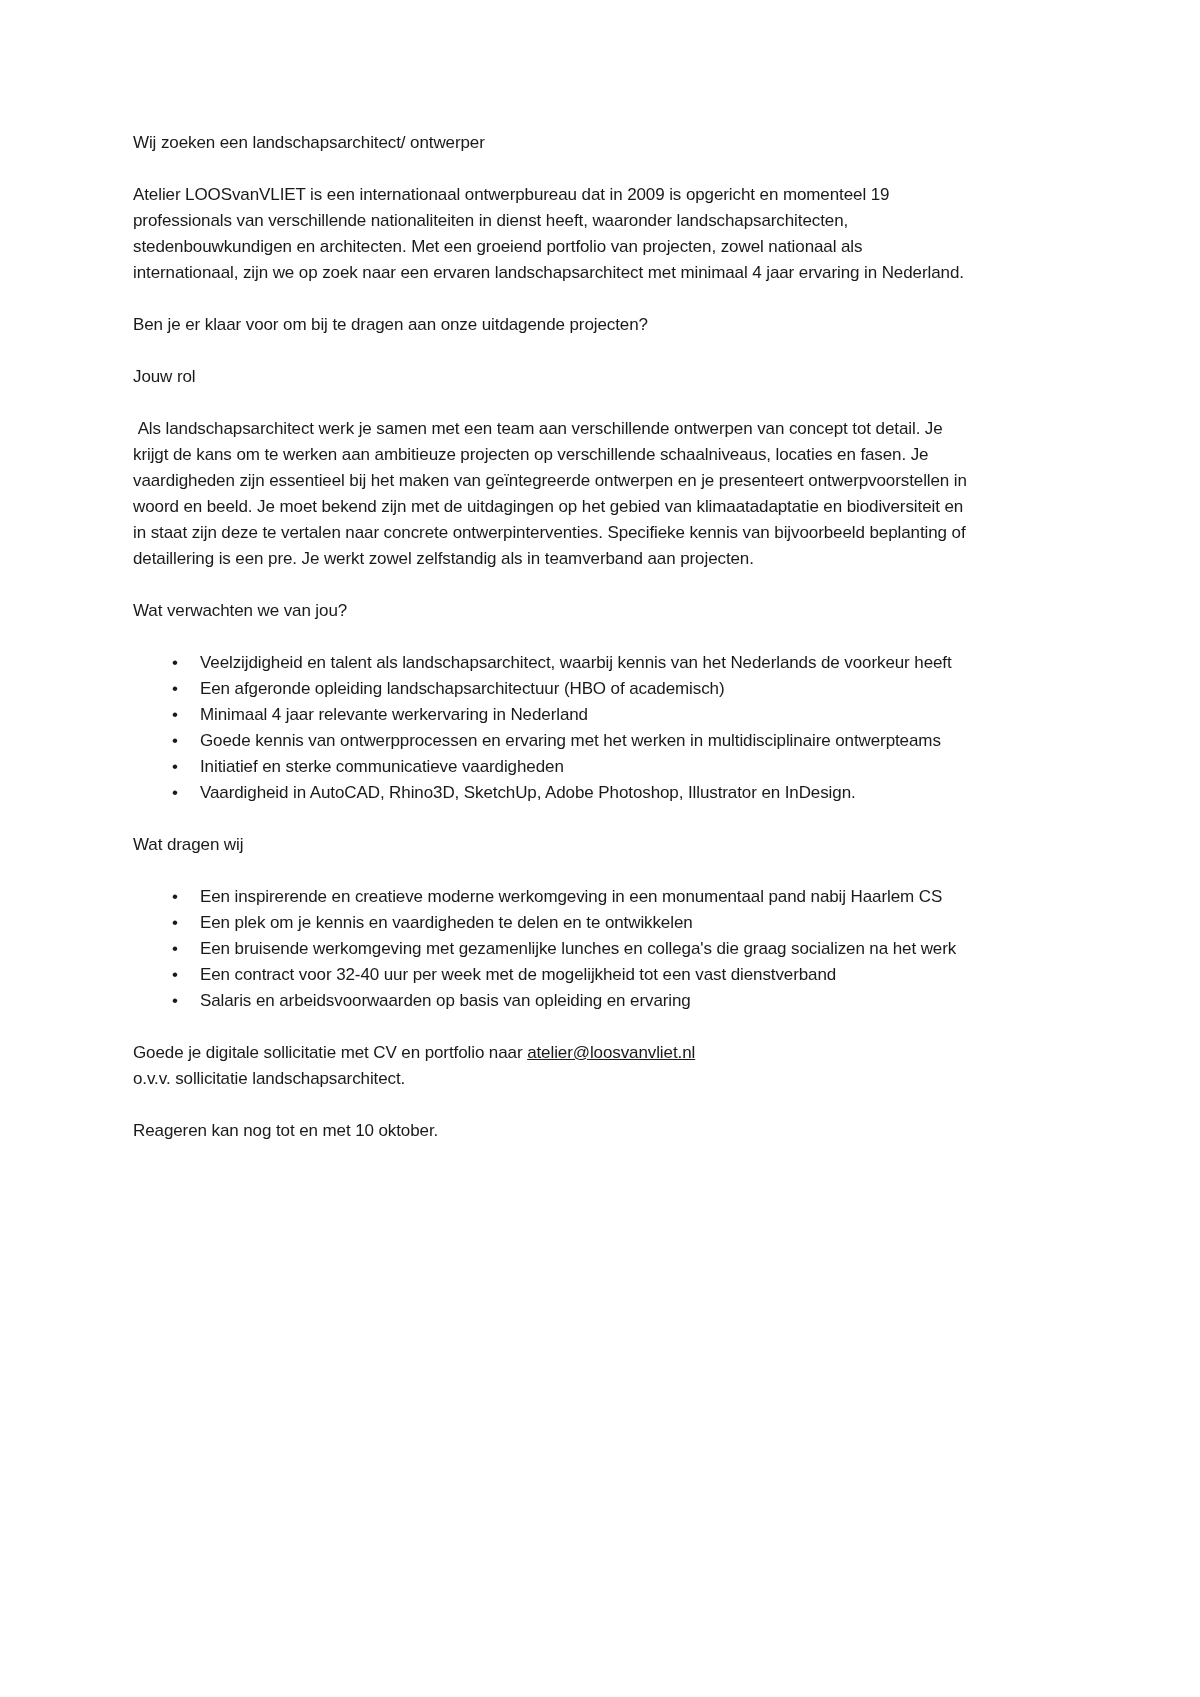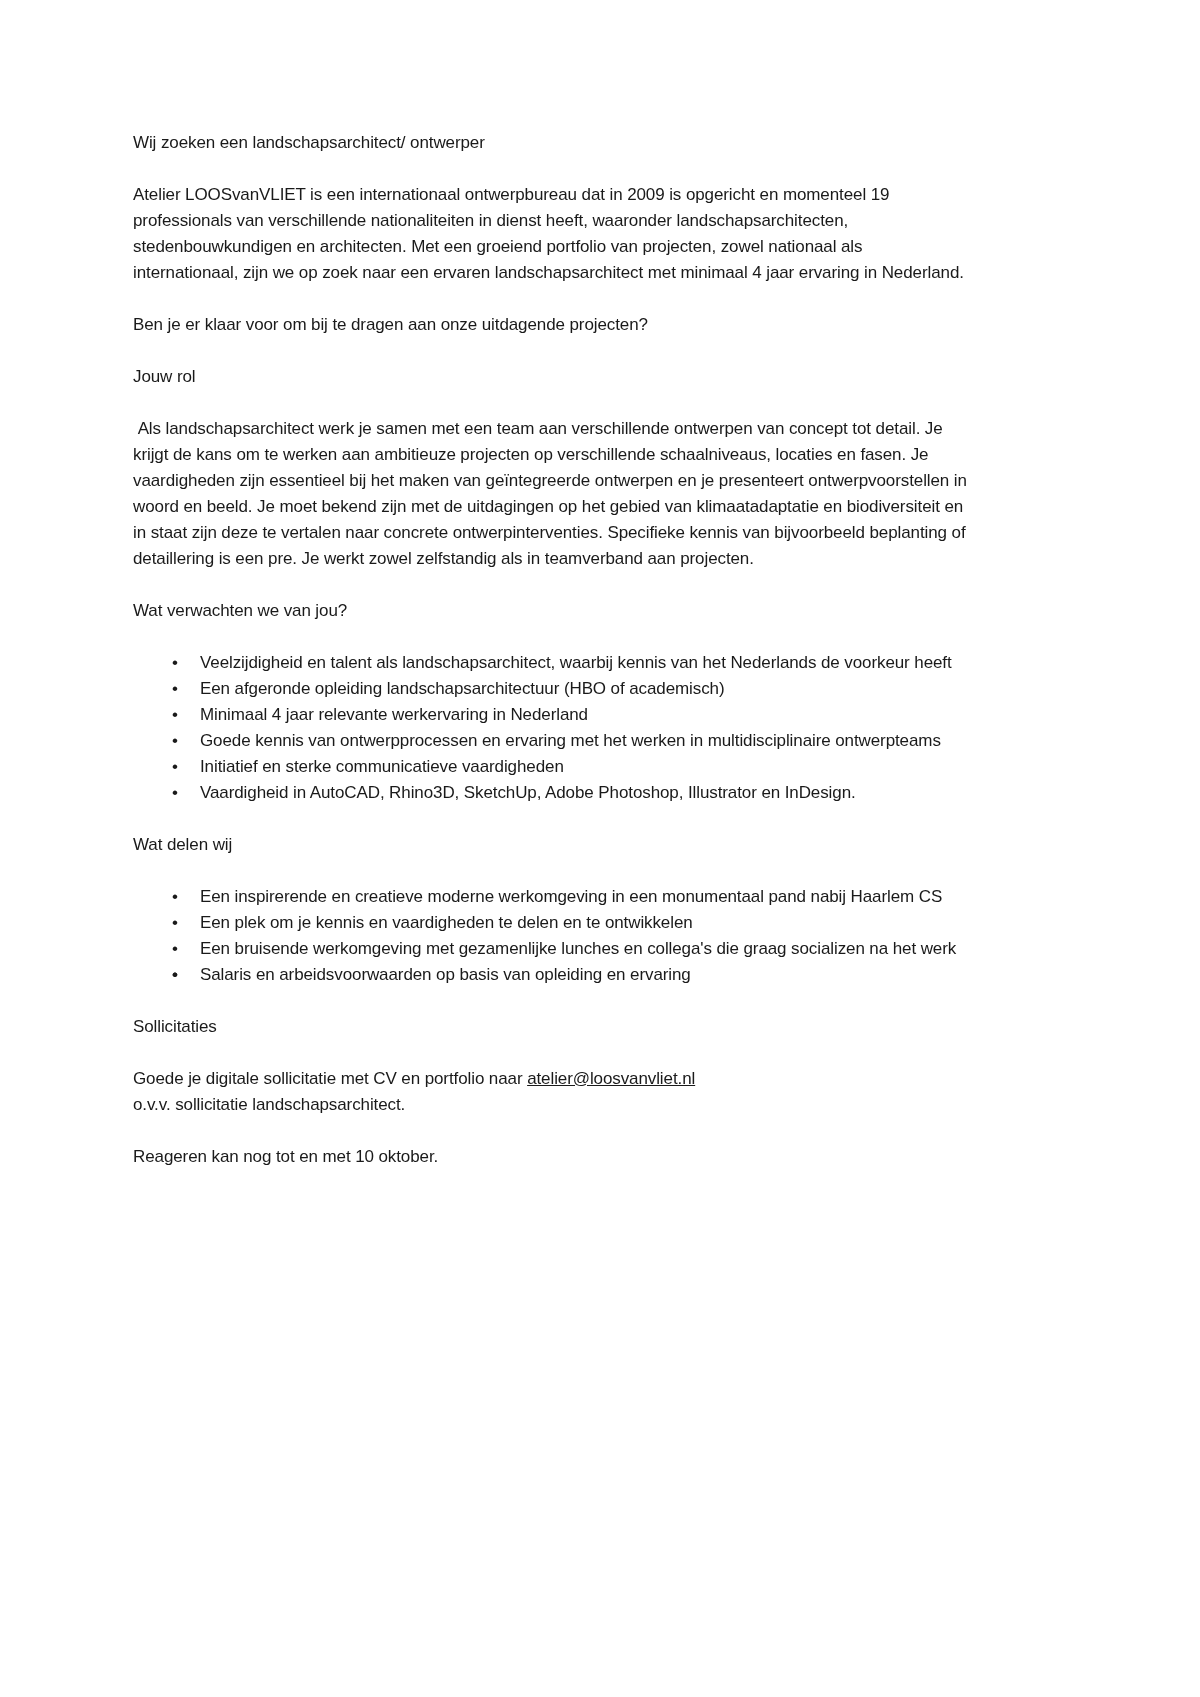--- a/index.html
+++ b/index.html
@@ -90,45 +90,45 @@
       <li>
         <span class="bullet-dot">•</span>
         <span>Initiatief en sterke communicatieve vaardigheden</span>
       </li>
       <li>
         <span class="bullet-dot">•</span>
         <span>Vaardigheid in AutoCAD, Rhino3D, SketchUp, Adobe Photoshop, Illustrator en InDesign.</span>
       </li>
     </ul>
 
-    <h2 class="section-heading">Wat delen wij</h2>
+    <h2 class="section-heading">Wat dragen wij</h2>
 
     <ul class="bullet-list">
       <li>
         <span class="bullet-dot">•</span>
         <span>Een inspirerende en creatieve moderne werkomgeving in een monumentaal pand nabij Haarlem CS</span>
       </li>
       <li>
         <span class="bullet-dot">•</span>
         <span>Een plek om je kennis en vaardigheden te delen en te ontwikkelen</span>
       </li>
       <li>
         <span class="bullet-dot">•</span>
         <span>Een bruisende werkomgeving met gezamenlijke lunches en collega's die graag socializen na het werk</span>
       </li>
       <li>
         <span class="bullet-dot">•</span>
+        <span>Een contract voor 32-40 uur per week met de mogelijkheid tot een vast dienstverband</span>
       </li>
       <li>
         <span class="bullet-dot">•</span>
         <span>Salaris en arbeidsvoorwaarden op basis van opleiding en ervaring</span>
       </li>
     </ul>
 
-    <h2 class="section-heading">Sollicitaties</h2>
 
     <p class="block">
       <span>Goede je digitale sollicitatie met CV en portfolio naar </span><a class="email-link" href="#">atelier@loosvanvliet.nl</a><br>
       <span>o.v.v. </span><span class="bold-run">sollicitatie landschapsarchitect</span><span>.</span>
     </p>
 
     <p class="block">Reageren kan nog tot en met 10 oktober.</p>
 
   </div>
 </div>

